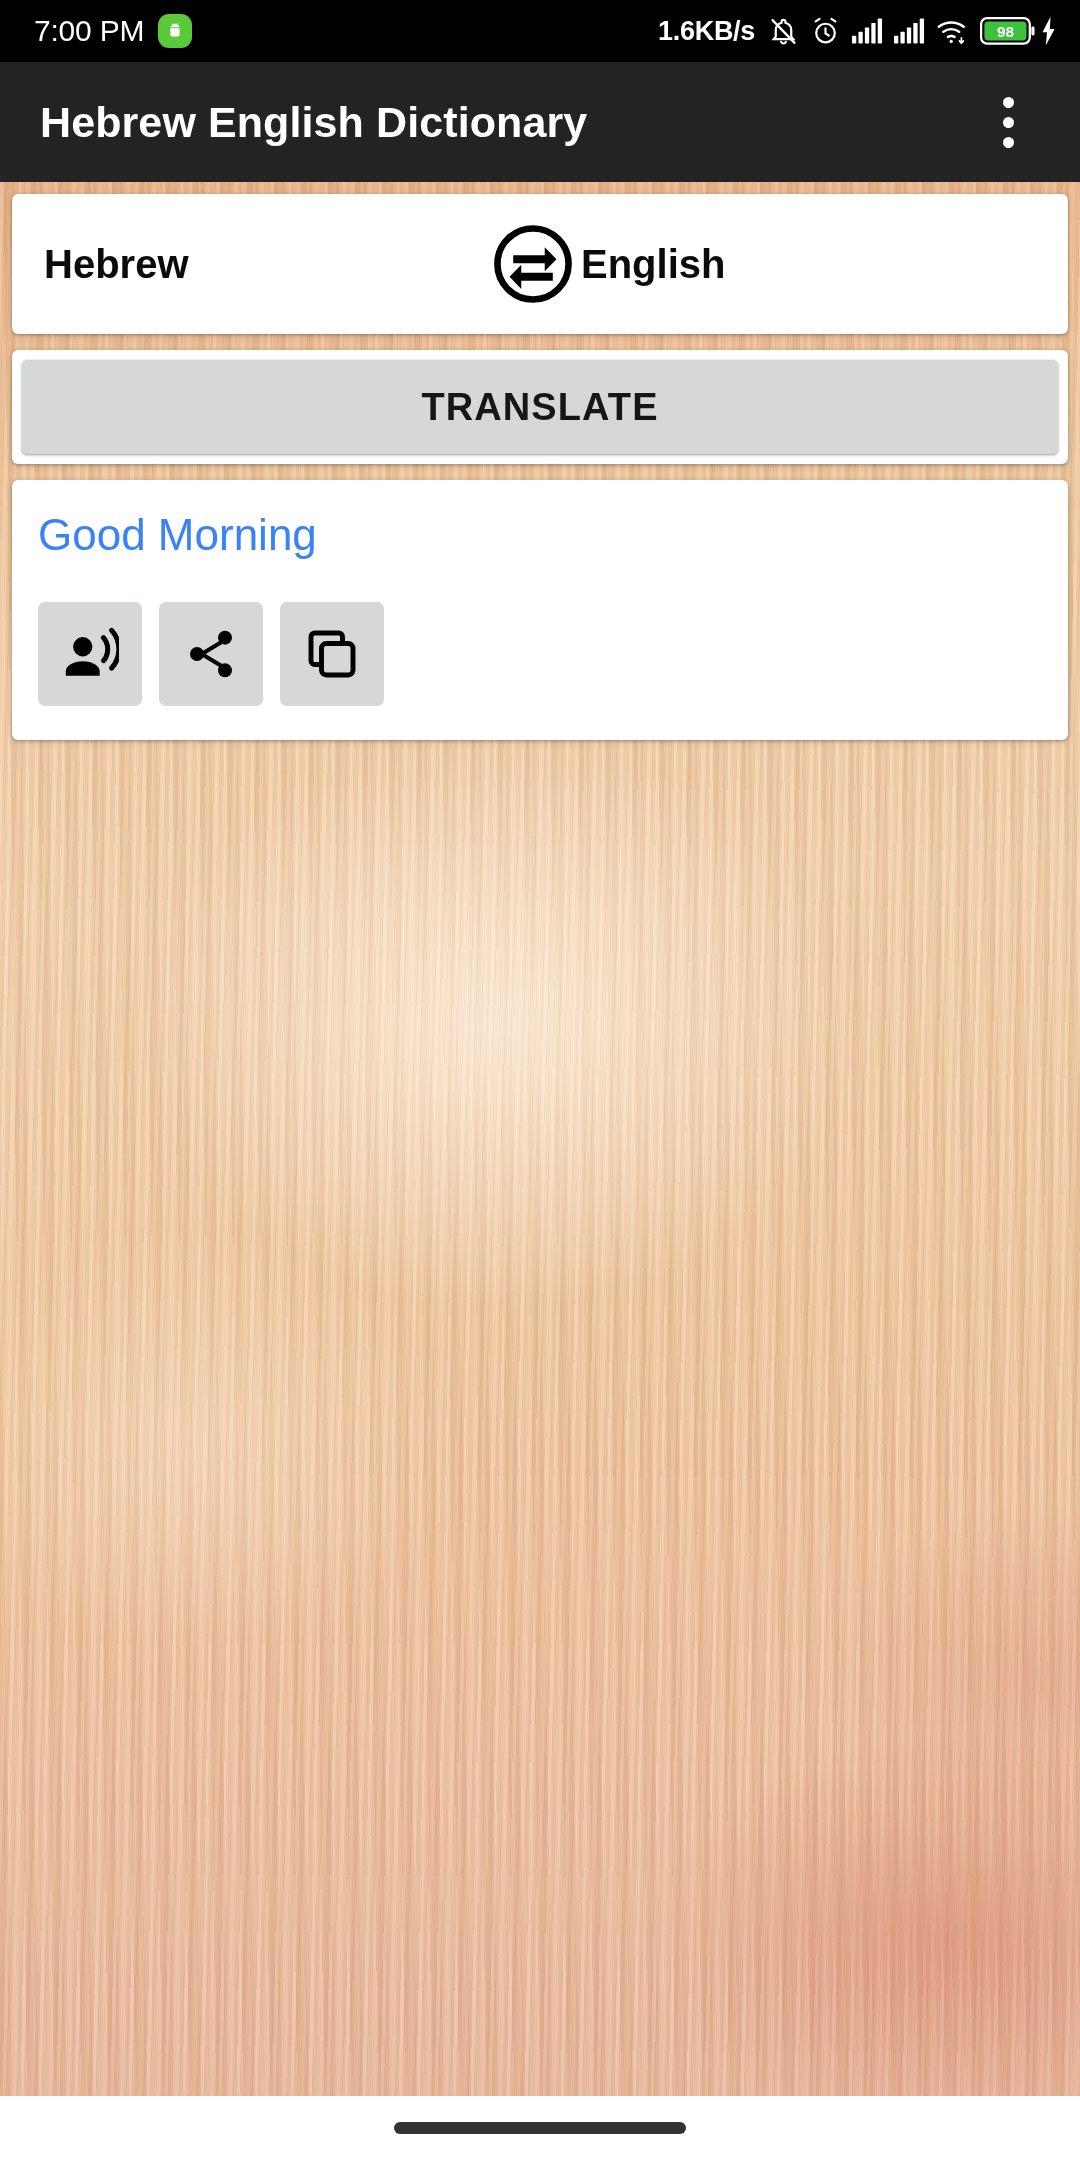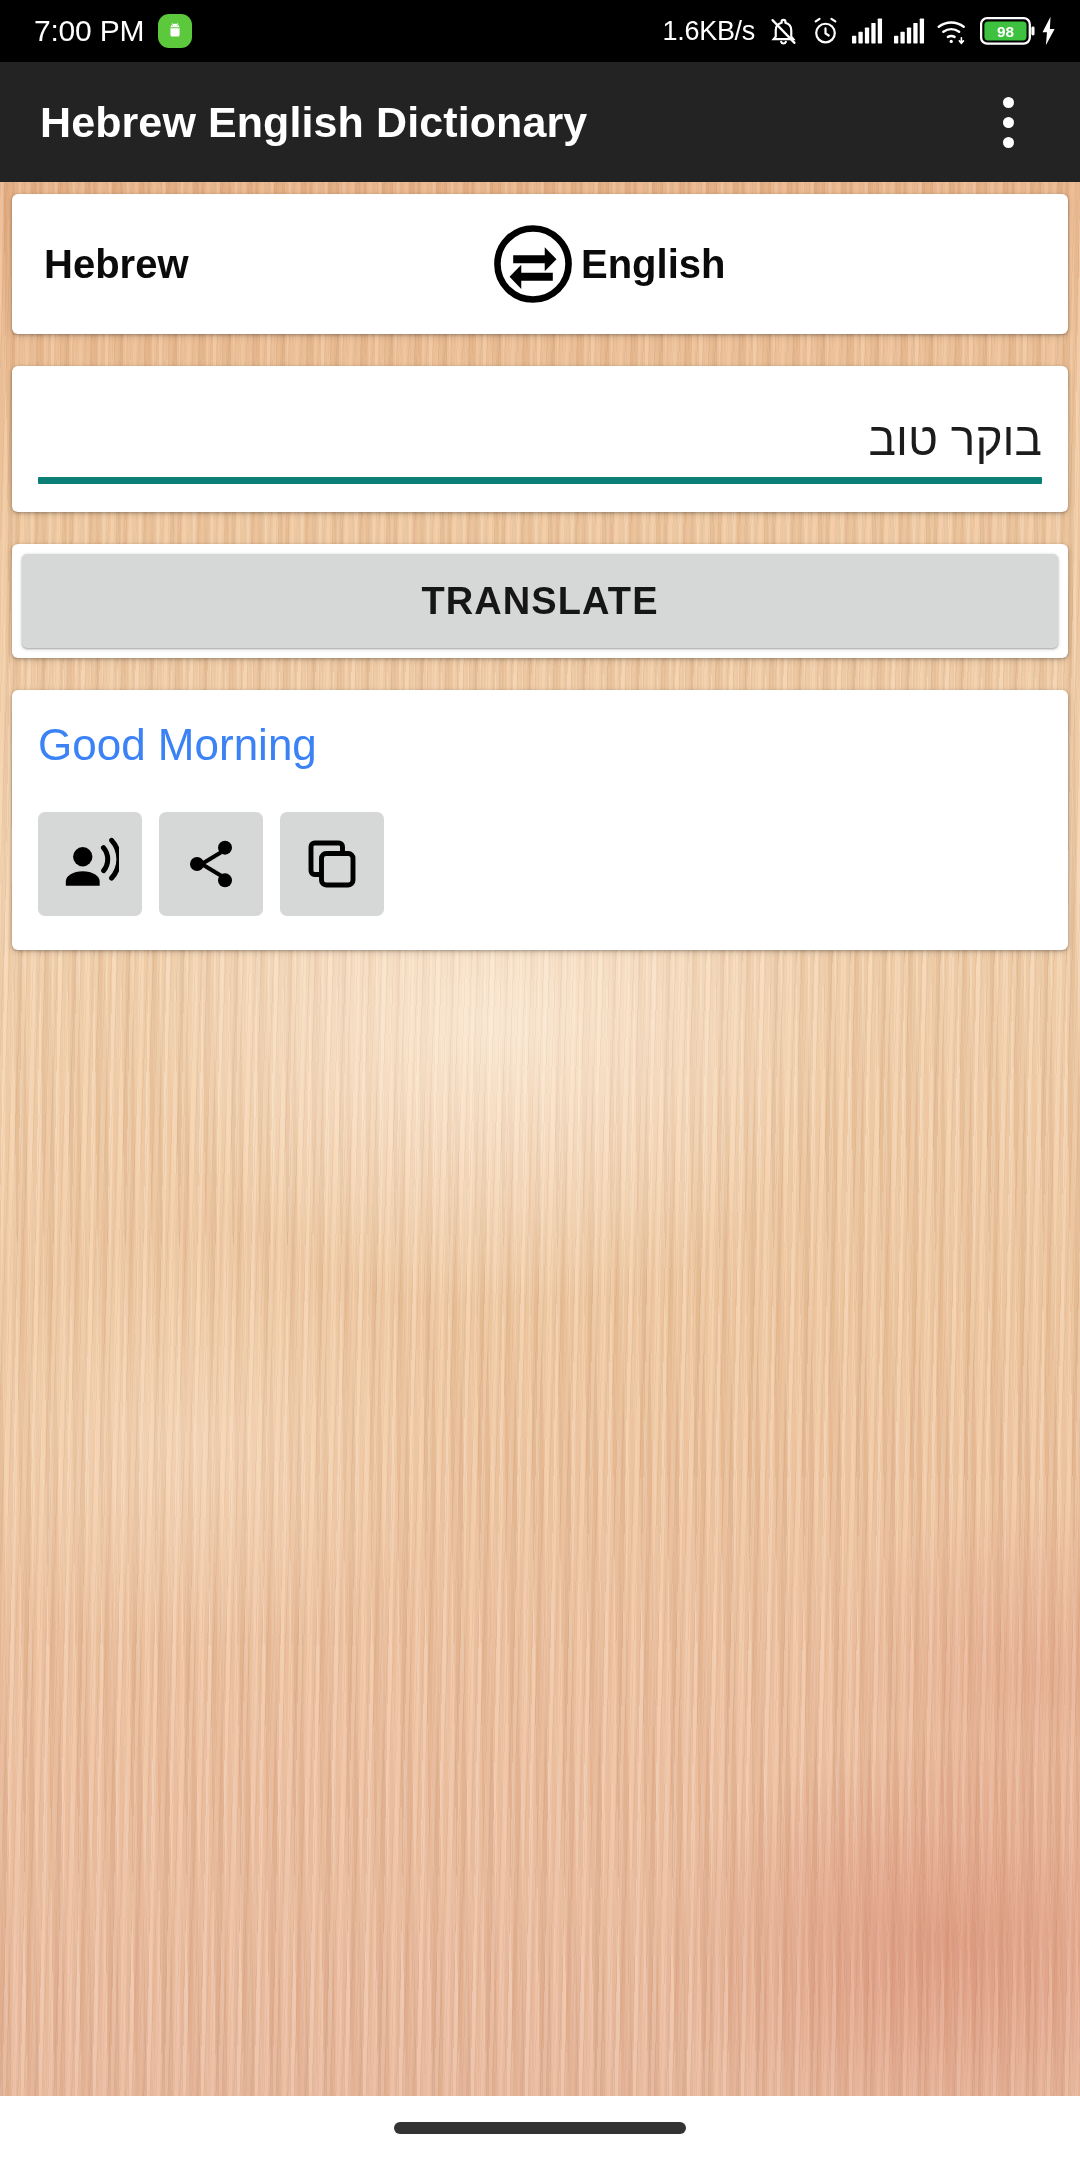--- a/index.html
+++ b/index.html
@@ -31,21 +31,21 @@
   .andro-chip {
     width: 34px; height: 34px; border-radius: 11px;
     background: #5cc83c;
     display: flex; align-items: center; justify-content: center;
   }
   #status-right {
     margin-left: auto;
     display: flex; align-items: center; gap: 11px;
   }
   #net-speed {
-    font-size: 27px; font-weight: 400; color: #fff;
+    font-size: 27px; font-weight: 700; color: #fff;
     margin-right: 2px; letter-spacing: -0.3px;
   }
   .sicon { display: flex; align-items: center; justify-content: center; }
   #battery-wrap { display: flex; align-items: center; gap: 3px; }
 
   
   #app-bar {
     height: 120px; flex: 0 0 120px;
     background: #232323;
     display: flex; align-items: center;
@@ -103,21 +103,21 @@
 
   #panel {
     position: relative;
     padding: 12px 12px 0 12px;
   }
 
   .card {
     background: #ffffff;
     border-radius: 6px;
     box-shadow: 0 1px 3px rgba(0,0,0,0.26), 0 2px 7px rgba(0,0,0,0.14);
-    margin-bottom: 32px;
+    margin-bottom: 16px;
   }
 
   
   #lang-card {
     height: 140px;
     display: flex; align-items: center;
     padding: 0 20px;
   }
   .lang-label {
     flex: 1 1 0;
@@ -311,24 +311,20 @@
           <svg width="88" height="88" viewBox="0 0 48 48">
             <circle cx="24" cy="24" r="19.4" fill="none" stroke="#000000" stroke-width="3.6"></circle>
             <path d="M13.2 19.2h17.2v-4.4l6.4 6.6-6.4 6.6v-4.4H13.2z" fill="#000000"></path>
             <path d="M34.8 28.8H17.6v-4.4l-6.4 6.6 6.4 6.6v-4.4h17.2z" fill="#000000"></path>
           </svg>
         </div>
 
         <div class="lang-label" id="lang-to">English</div>
       </div>
 
-      <div class="card" id="input-card">
-        <div id="input-text">בוקר טוב</div>
-        <div id="input-underline"></div>
-      </div>
 
       <div class="card" id="translate-card">
         <div id="translate-btn">TRANSLATE</div>
       </div>
 
       <div class="card" id="result-card">
         <div id="result-text">Good Morning</div>
 
         <div id="result-actions">
 

